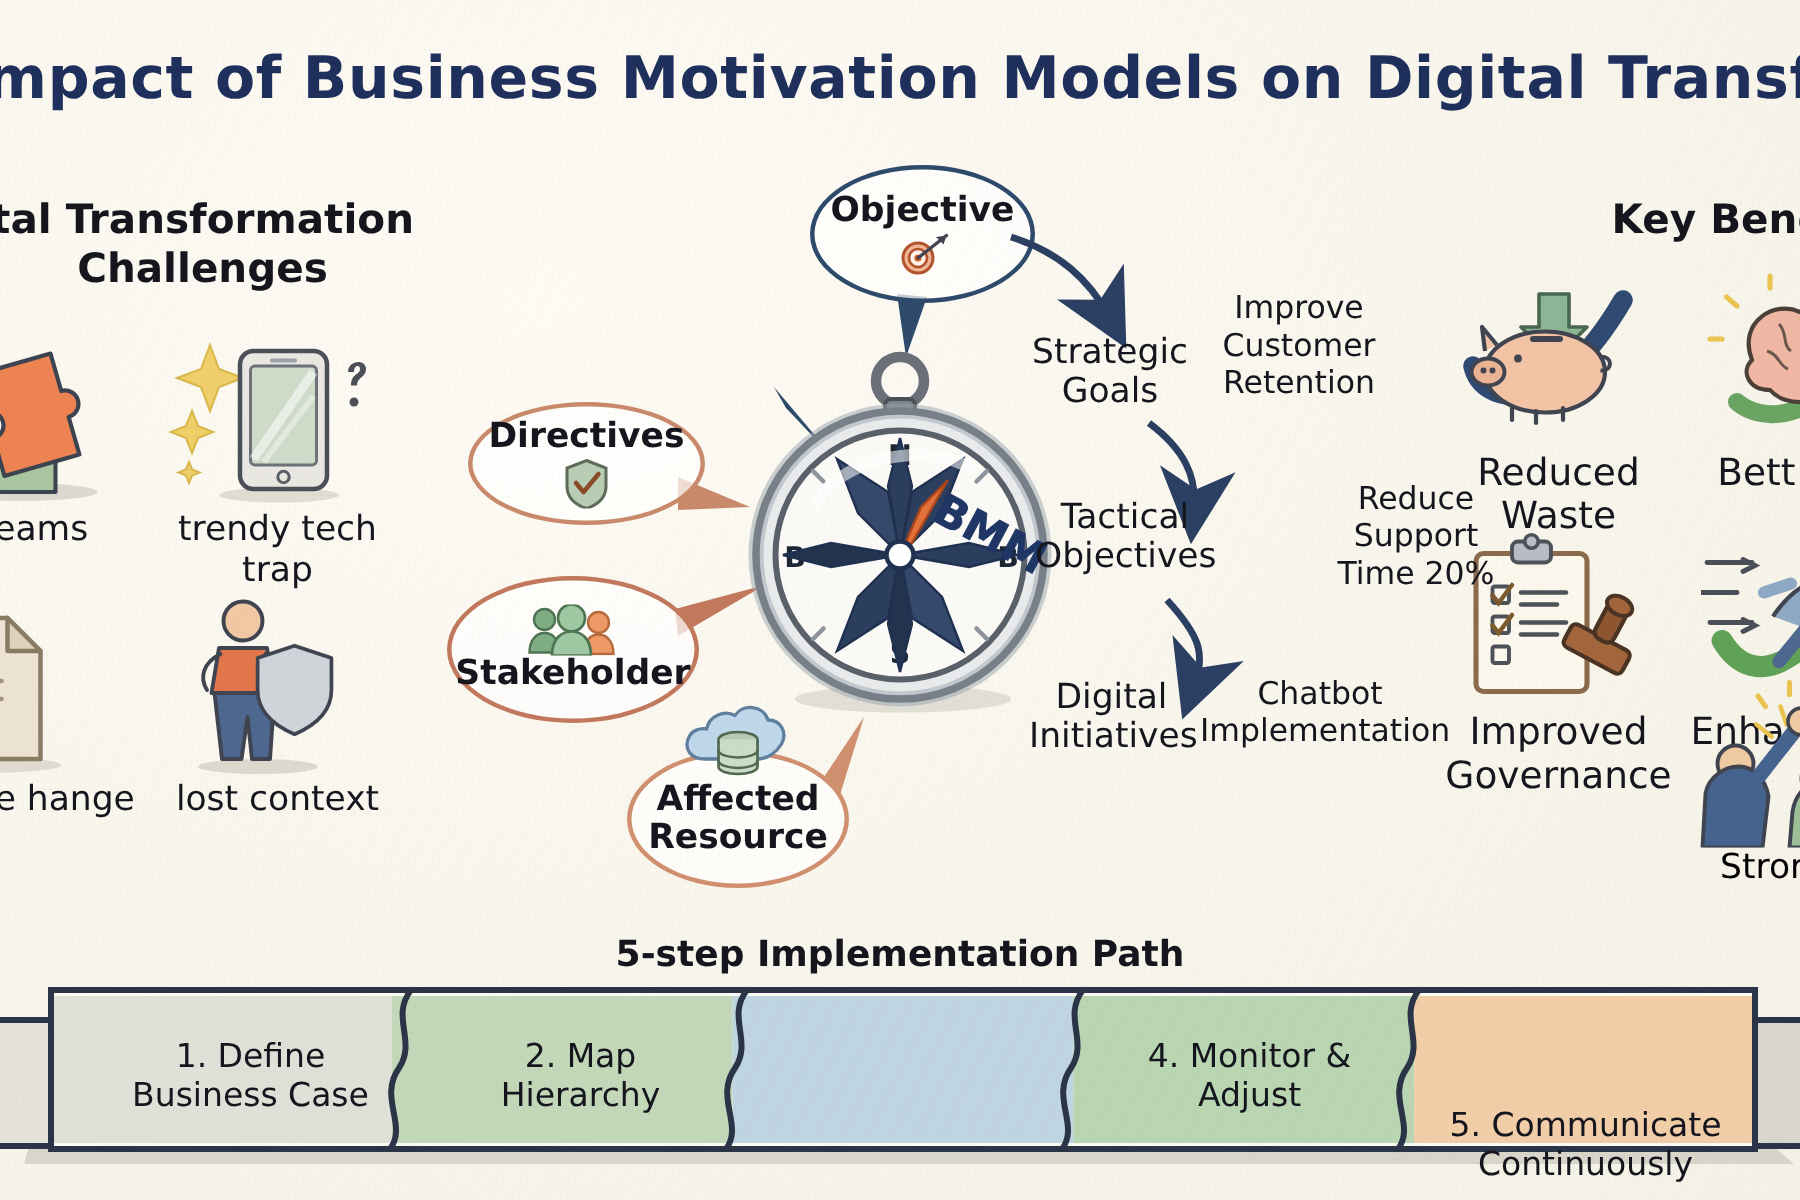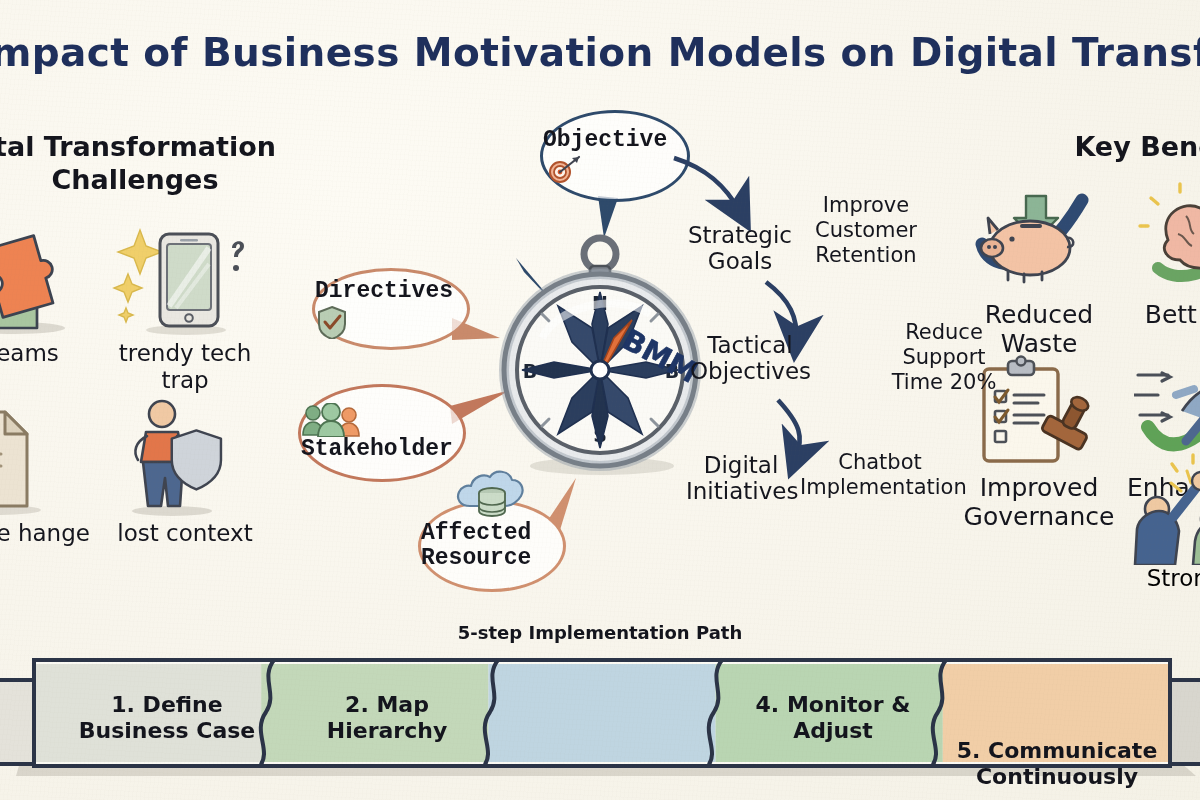--- a/index.html
+++ b/index.html
@@ -99,26 +99,25 @@
   #bf-0 { top: 180px; left: 955px; }
   #bf-1 { top: 180px; left: 1125px; }
   #bf-2 { top: 353px; left: 955px; }
   #bf-3 { top: 353px; left: 1125px; }
 
   
   .bubble {
     position: absolute;
     display: flex;
     flex-direction: column;
-    align-items: flex-start;
+    align-items: center;
     justify-content: center;
     text-align: center;
     border-style: solid;
     background: rgba(255,255,255,.72);
-    font-family: Liberation Mono, monospace;
   }
   .bubble .btxt {
     font-size: 23px;
     font-weight: 600;
     line-height: 1.1;
     color: #14151d;
   }
   .bubble svg { display: block; }
 
   #bub-goal {
@@ -179,37 +178,36 @@
   #casc-n2 { top: 452px; left: 686px; width: 110px; }
   #casc-e0 { top: 193px; left: 806px; width: 120px; }
   #casc-e1 { top: 320px; left: 838px; width: 116px; }
   #casc-e2 { top: 450px; left: 800px; width: 160px; }
 
   
   #ribbon-title {
     position: absolute;
     top: 622px; left: 0; width: 1200px;
     text-align: center;
-    font-size: 18px;
+    font-size: 24px;
     font-weight: 700;
     color: #14151d;
     z-index: 6;
     white-space: nowrap;
   }
   #ribbon-wrap { position: absolute; top: 640px; left: -40px; width: 1280px; height: 160px; }
   .step-label {
     position: absolute;
     top: 692px;
     width: 210px;
     text-align: center;
     font-size: 22px;
     line-height: 1.2;
     color: #14151d;
     z-index: 5;
-    font-weight: bold;
   }
   #st-0 { left: 62px; }
   #st-1 { left: 282px; }
   #st-2 { left: 500px; }
   #st-3 { left: 728px; }
   #st-4 { left: 952px; }
 </style>
 </head>
 <body>
 

